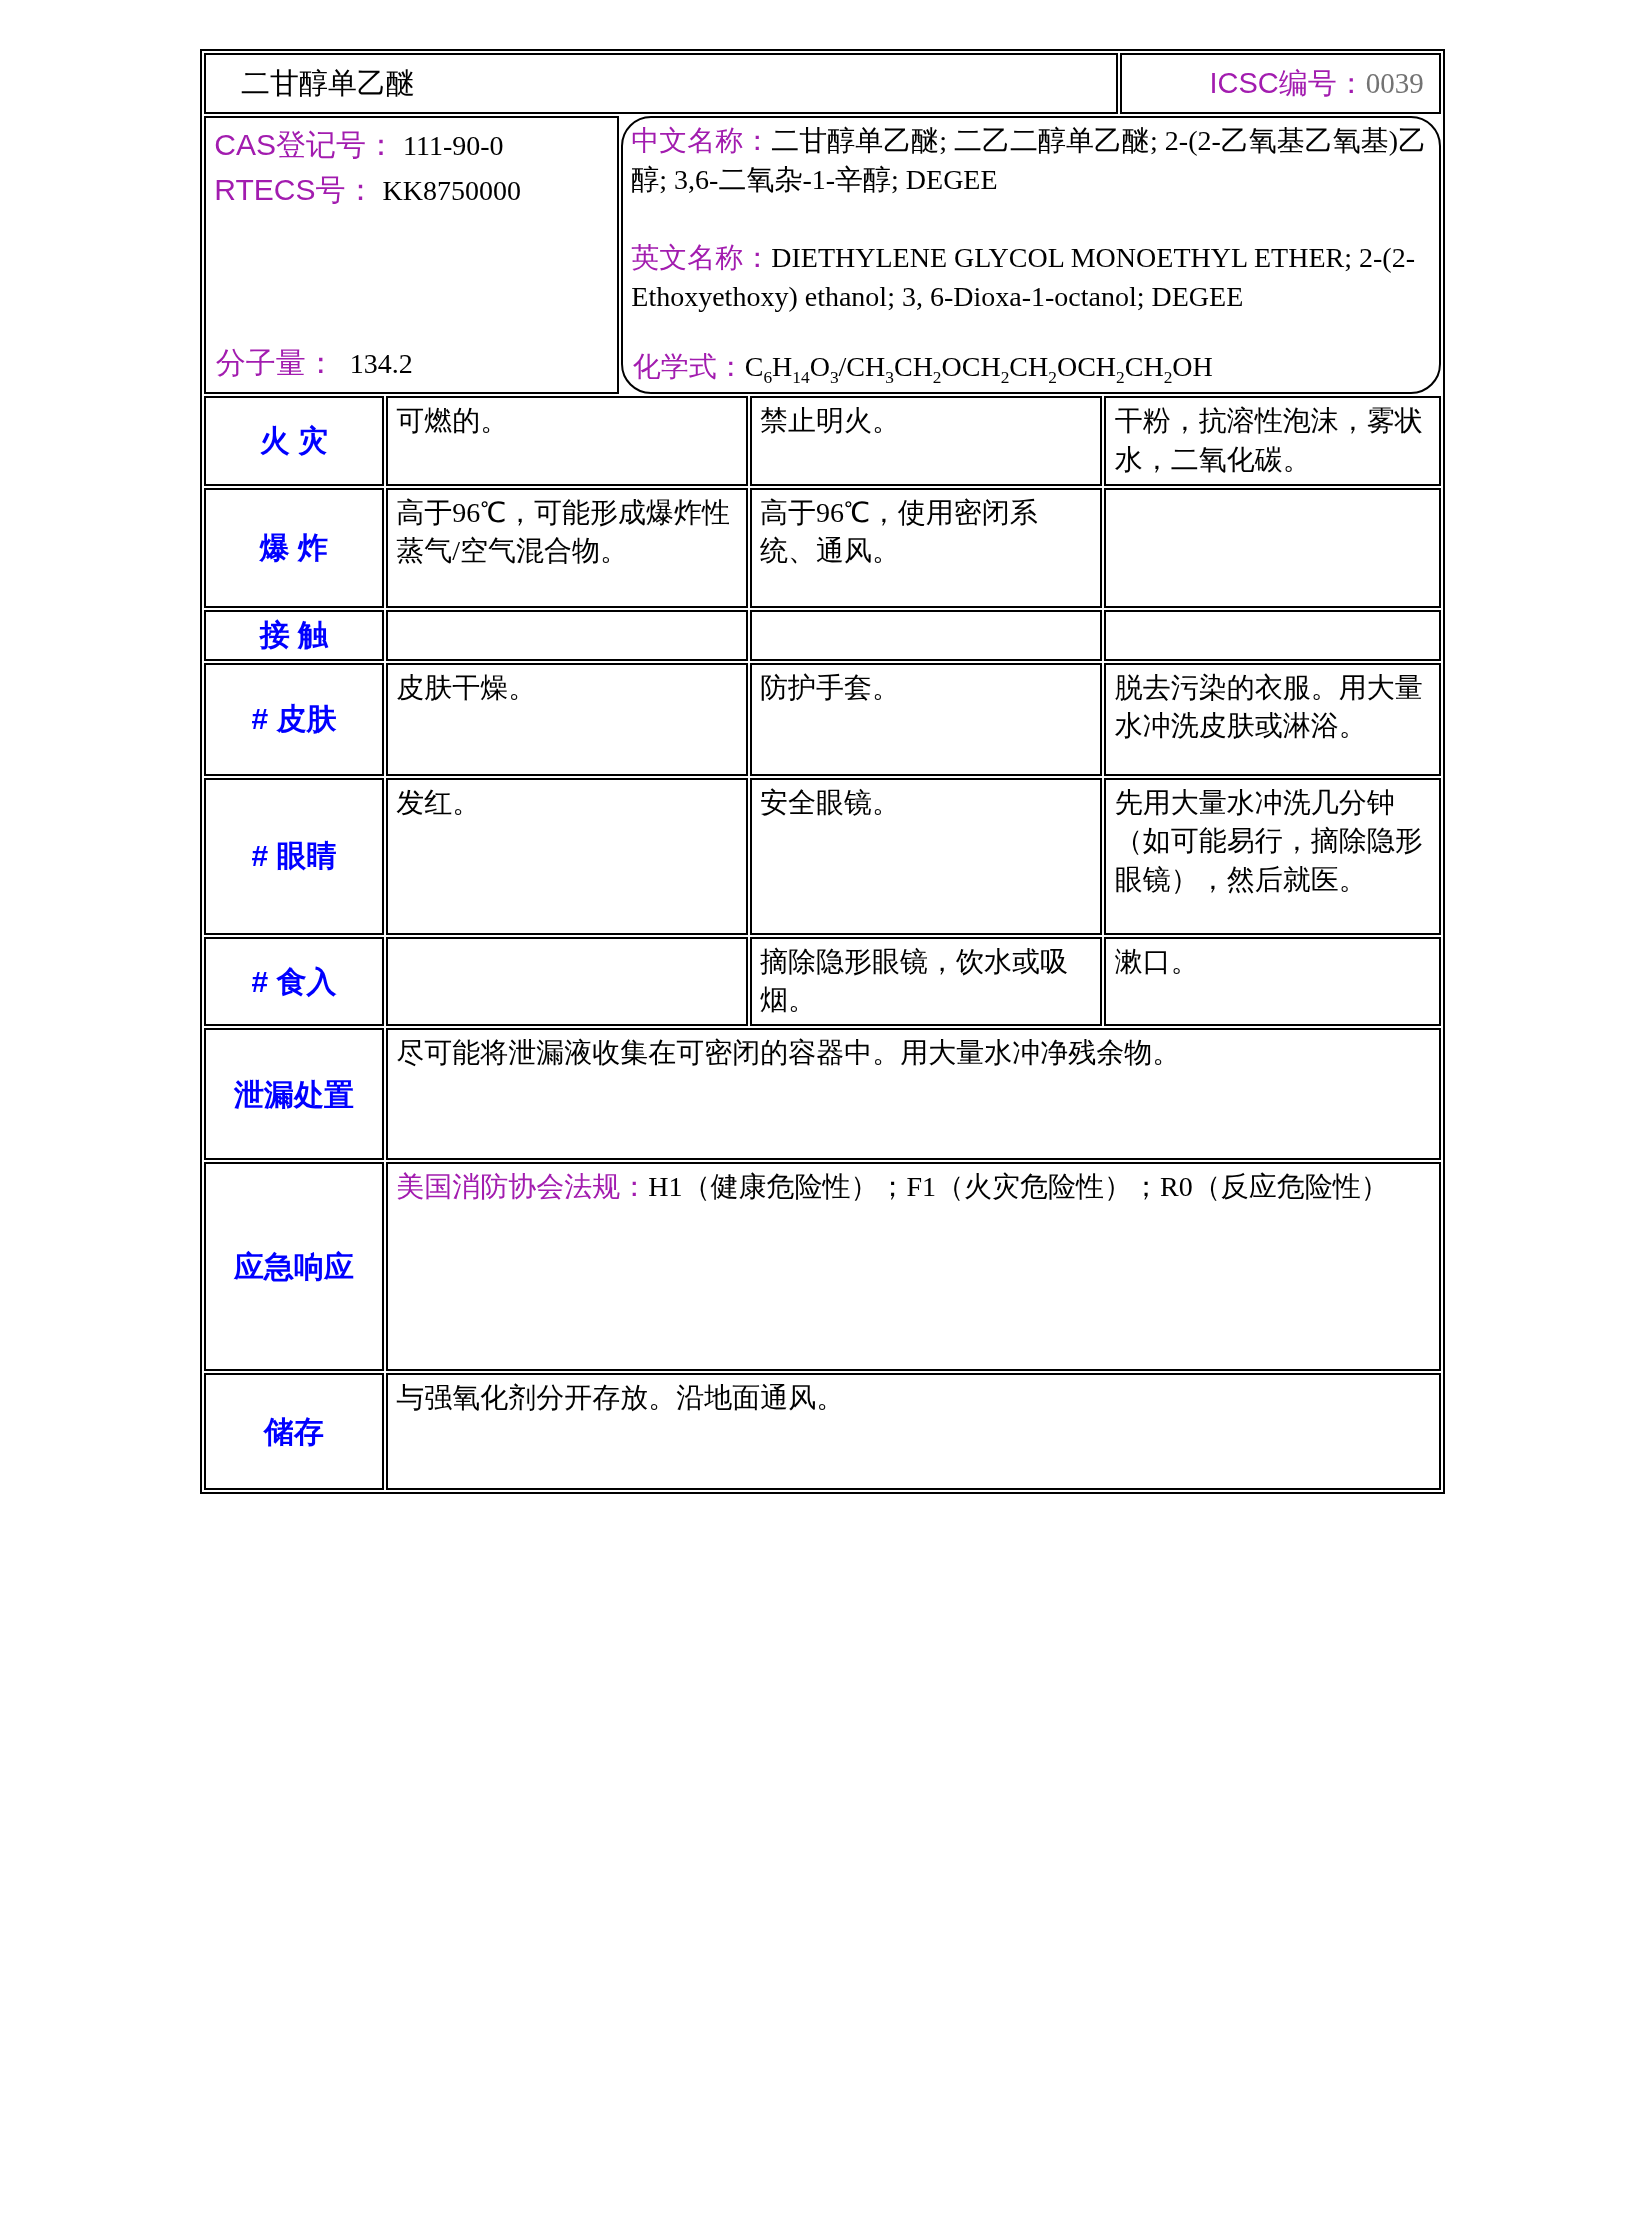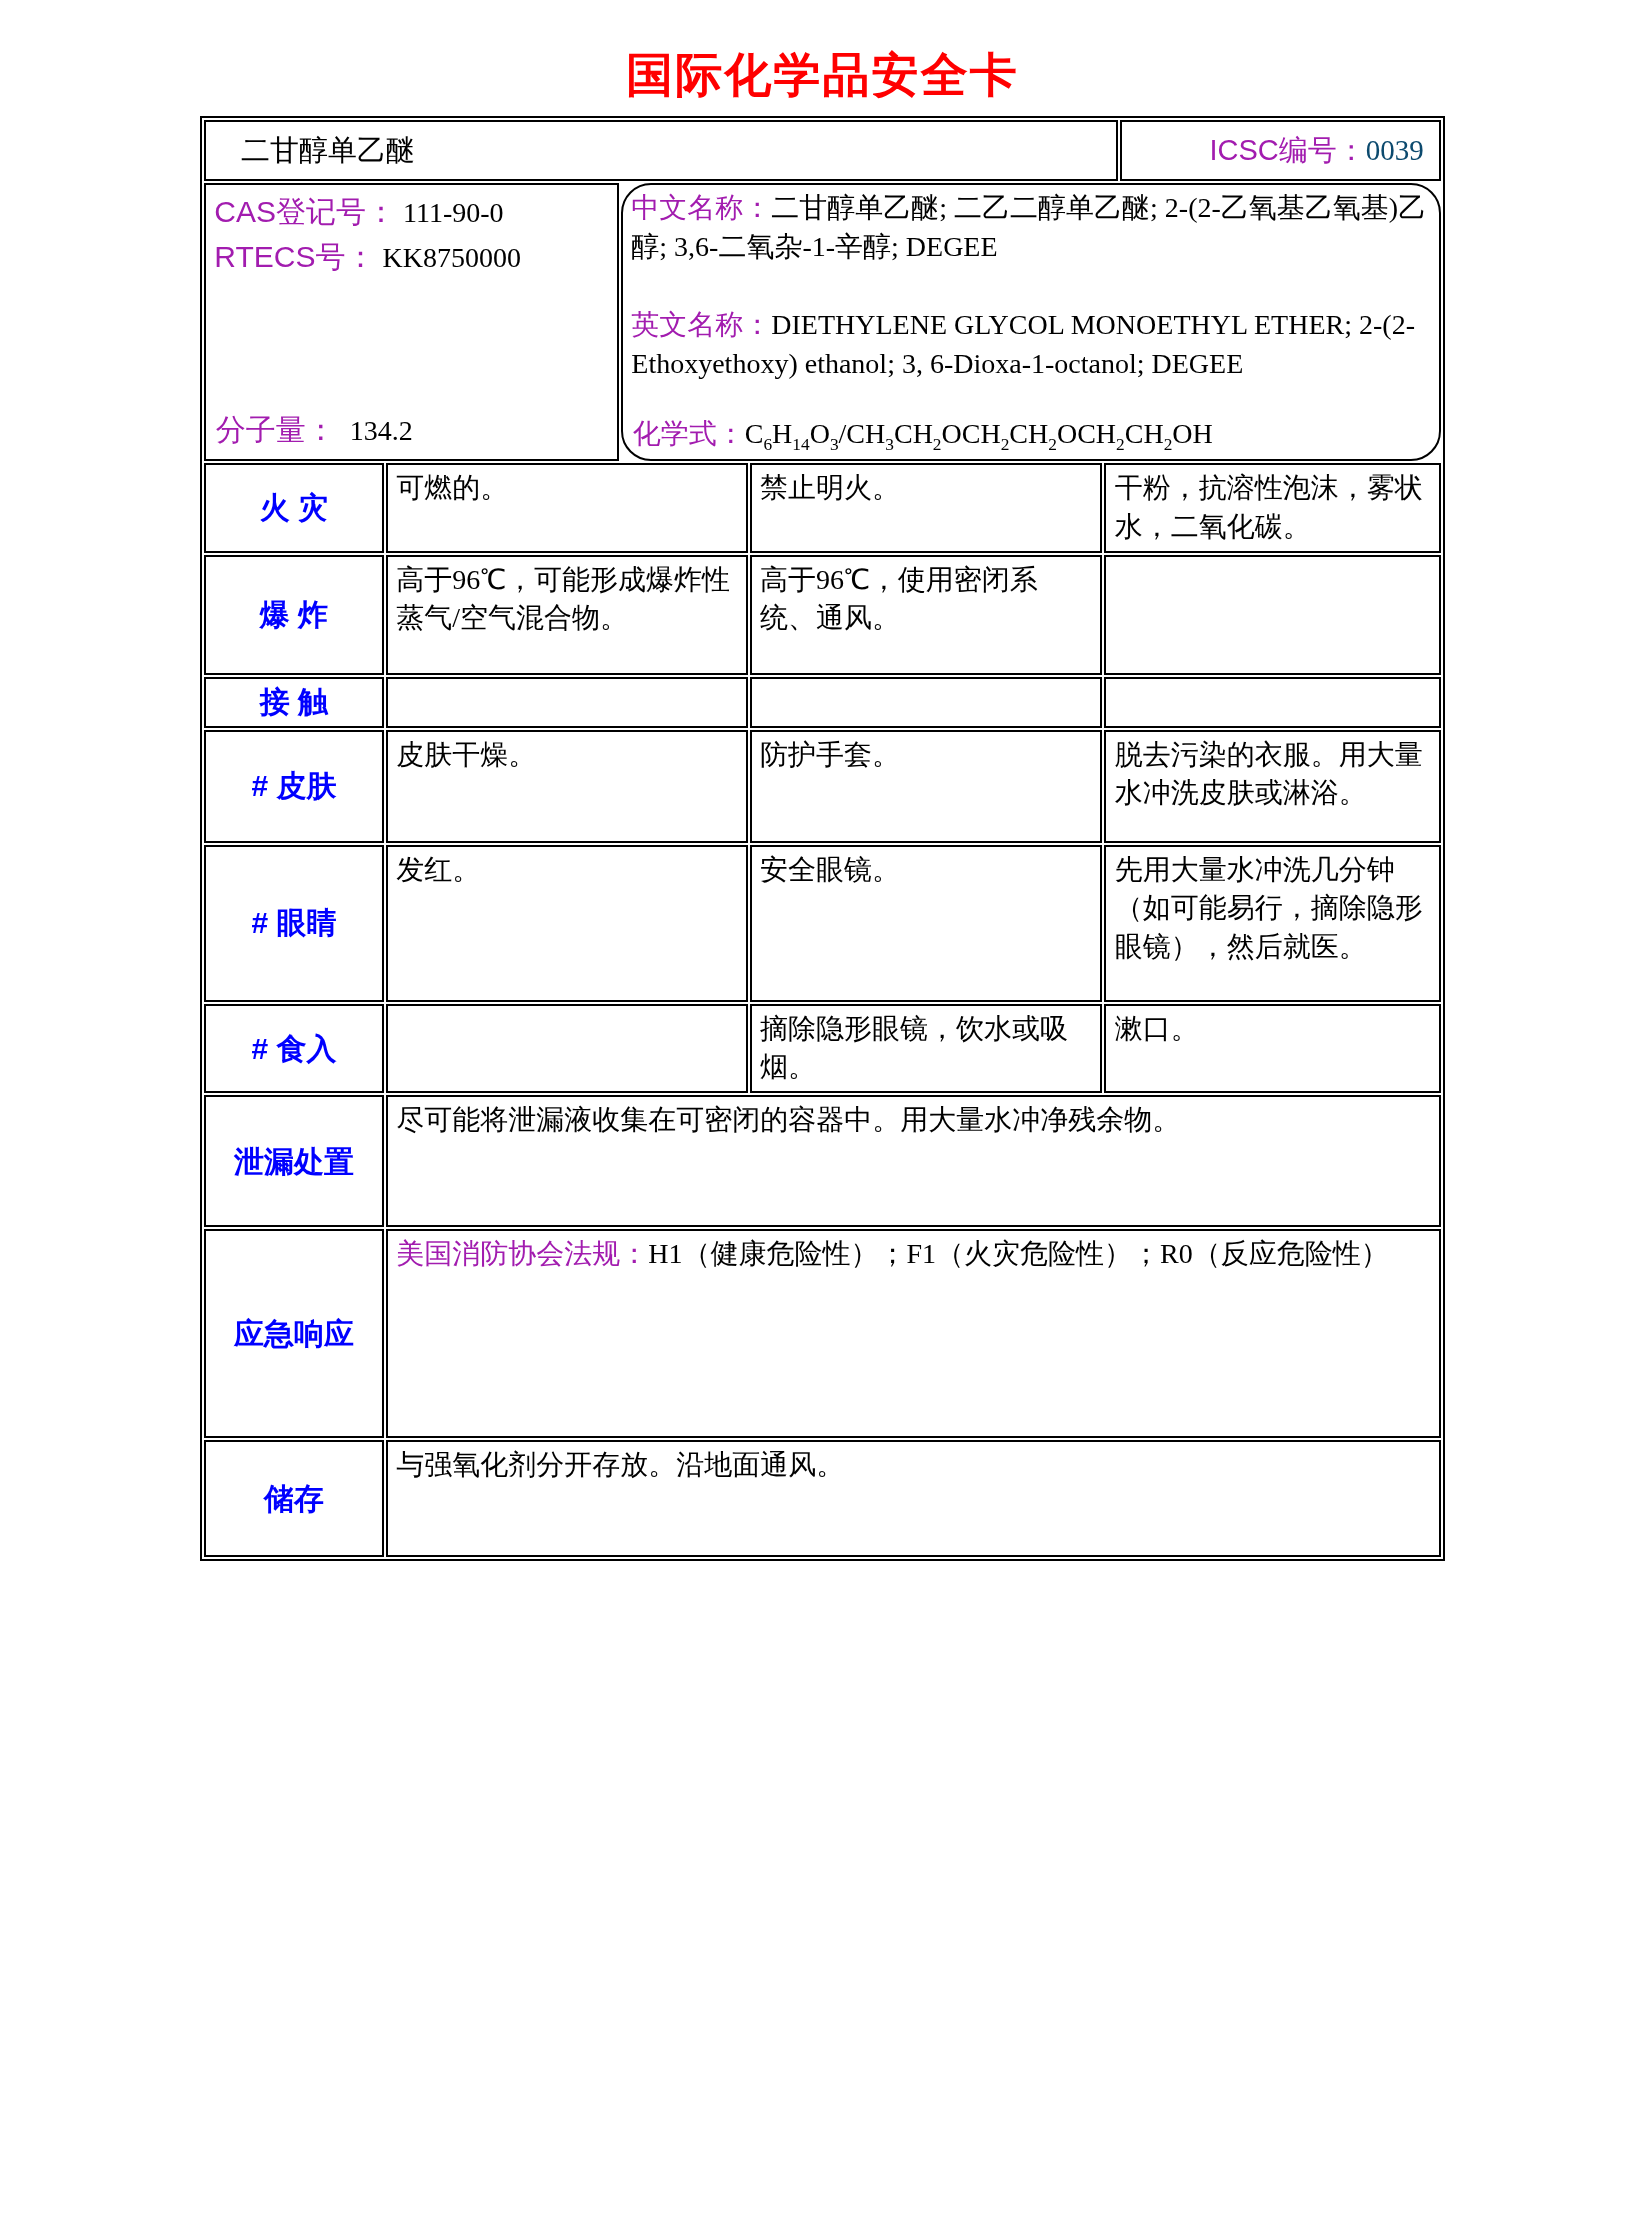--- a/index.html
+++ b/index.html
@@ -30,21 +30,21 @@
     font-family:"Liberation Sans", sans-serif;
     text-align:center;vertical-align:middle;padding:2.8px 4.2px;
   }
   td.hdrc{
     color:#0000ff;font-weight:bold;font-size:31px;
     font-family:"Liberation Sans", sans-serif;
     text-align:center;vertical-align:middle;white-space:pre-line;
   }
   td.chem-name{vertical-align:middle;font-size:29px;padding-left:35px;}
   td.icsc{vertical-align:middle;text-align:right;padding-right:15.3px;font-size:29px;white-space:nowrap;}
-  td.icsc .val{color:#0c4a6e;}
+  td.icsc .val{color:#737373;}
   td.ident-left{position:relative;}
   td.ident-right{position:relative;border-radius:30px;}
   .iline{margin:1.4px 0 4.2px 0;font-size:28px;}
   .iline .blab{font-size:30px;}
   .mw-line{position:absolute;bottom:8.3px;left:9.7px;margin:0;text-align:center;}
   p.cn{margin:0;}
   p.en{margin:40px 0 0 0;}
   p.fl{position:absolute;bottom:5.6px;left:9.7px;right:7px;margin:0;white-space:nowrap;}
   sub{font-size:0.62em;line-height:0;}
   
@@ -61,21 +61,20 @@
   tr.r-spill{height:132px;}
   tr.r-pack{height:198px;}
   tr.r-emer{height:209px;}
   tr.r-store{height:117px;}
 </style>
 </head>
 <body>
 
 <div class="page">
 
-  <div class="doc-title">国际化学品安全卡</div>
 
   <table class="card">
     <colgroup>
       <col style="width:179px">
         <col style="width:232px">
         <col style="width:126px">
       <col style="width:351px">
         <col style="width:14px">
         <col style="width:319px">
     </colgroup>

